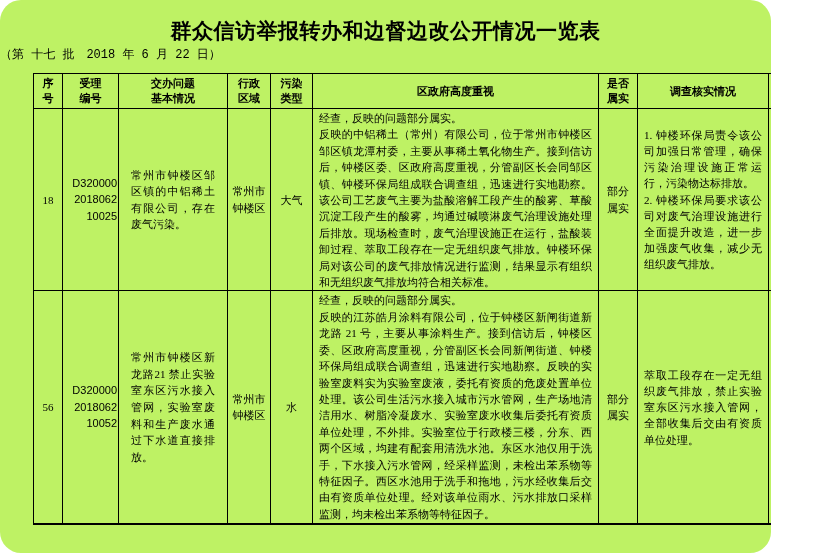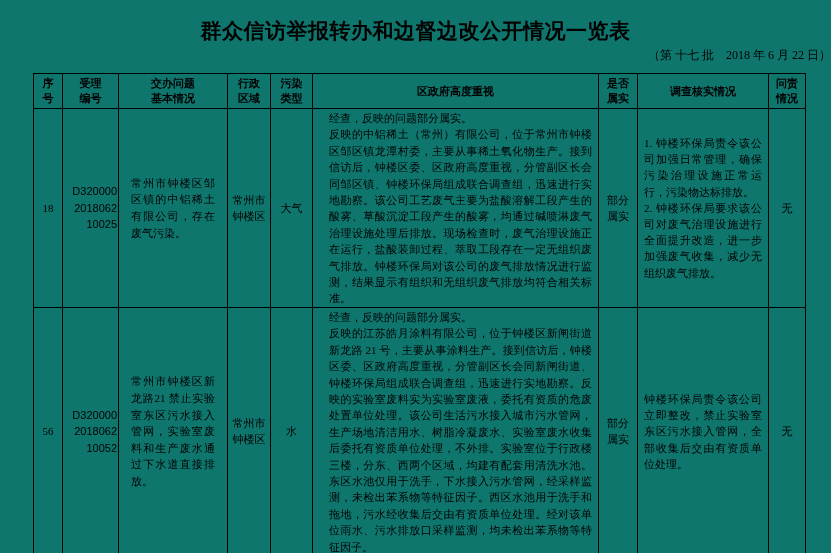--- a/index.html
+++ b/index.html
@@ -3,41 +3,43 @@
 <meta charset="utf-8">
 <style>
   html, body {
     margin: 0;
     padding: 0;
     background: #ffffff;
     font-family: "Liberation Serif", "DejaVu Serif", serif;
   }
   .page {
     position: relative;
-    width: 831px;
+    width: 771px;
     height: 553px;
-    background: #0f766e;
+    background: #bef264;
     overflow: hidden;
+    border-radius: 21px;
   }
   .doc-title {
     margin: 0;
     padding-top: 17px;
     text-align: center;
     font-size: 21px;
     font-weight: bold;
     color: #000000;
     line-height: 28px;
     letter-spacing: 0.5px;
   }
   .doc-subtitle {
     margin: 2px 0 0 0;
-    text-align: right;
+    text-align: left;
     font-size: 12px;
     color: #000000;
     line-height: 16px;
+    font-family: Liberation Mono, monospace;
   }
   table.report-table {
     position: absolute;
     left: 33px;
     top: 73px;
     width: 772px;
     border-collapse: collapse;
     table-layout: fixed;
     border: 1px solid #000000;
     border-bottom: 2px solid #000000;
@@ -77,21 +79,21 @@
   }
   td.c-problem {
     vertical-align: middle;
     text-align: justify;
     padding: 2px 12px;
     line-height: 16.6px;
   }
   td.c-invest {
     vertical-align: top;
     text-align: justify;
-    padding: 1px 6px 0 16px;
+    padding: 1px 6px 0 6px;
   }
   td.c-handle {
     vertical-align: middle;
     text-align: justify;
     padding: 2px 6px;
     line-height: 16.2px;
   }
 </style>
 </head>
 <body>
@@ -157,19 +159,19 @@
 2018062
 10052</td>
         <td class="c-problem">常州市钟楼区新龙路21 禁止实验室东区污水接入管网，实验室废料和生产废水通过下水道直接排放。</td>
         <td class="c-region">常州市
 钟楼区</td>
         <td class="c-type">水</td>
         <td class="c-invest">经查，反映的问题部分属实。
 反映的江苏皓月涂料有限公司，位于钟楼区新闸街道新龙路 21 号，主要从事涂料生产。接到信访后，钟楼区委、区政府高度重视，分管副区长会同新闸街道、钟楼环保局组成联合调查组，迅速进行实地勘察。反映的实验室废料实为实验室废液，委托有资质的危废处置单位处理。该公司生活污水接入城市污水管网，生产场地清洁用水、树脂冷凝废水、实验室废水收集后委托有资质单位处理，不外排。实验室位于行政楼三楼，分东、西两个区域，均建有配套用清洗水池。东区水池仅用于洗手，下水接入污水管网，经采样监测，未检出苯系物等特征因子。西区水池用于洗手和拖地，污水经收集后交由有资质单位处理。经对该单位雨水、污水排放口采样监测，均未检出苯系物等特征因子。</td>
         <td class="c-verified">部分
 属实</td>
-        <td class="c-handle">钟楼环保局责令该公司立即整改，禁止实验室东区污水接入管网，全部收集后交由有资质单位处理。</td>
+        <td class="c-handle">萃取工段存在一定无组织废气排放，禁止实验室东区污水接入管网，全部收集后交由有资质单位处理。</td>
         <td class="c-acct">无</td>
       </tr>
     </tbody>
   </table>
 
 </div>
 
 </body></html>

